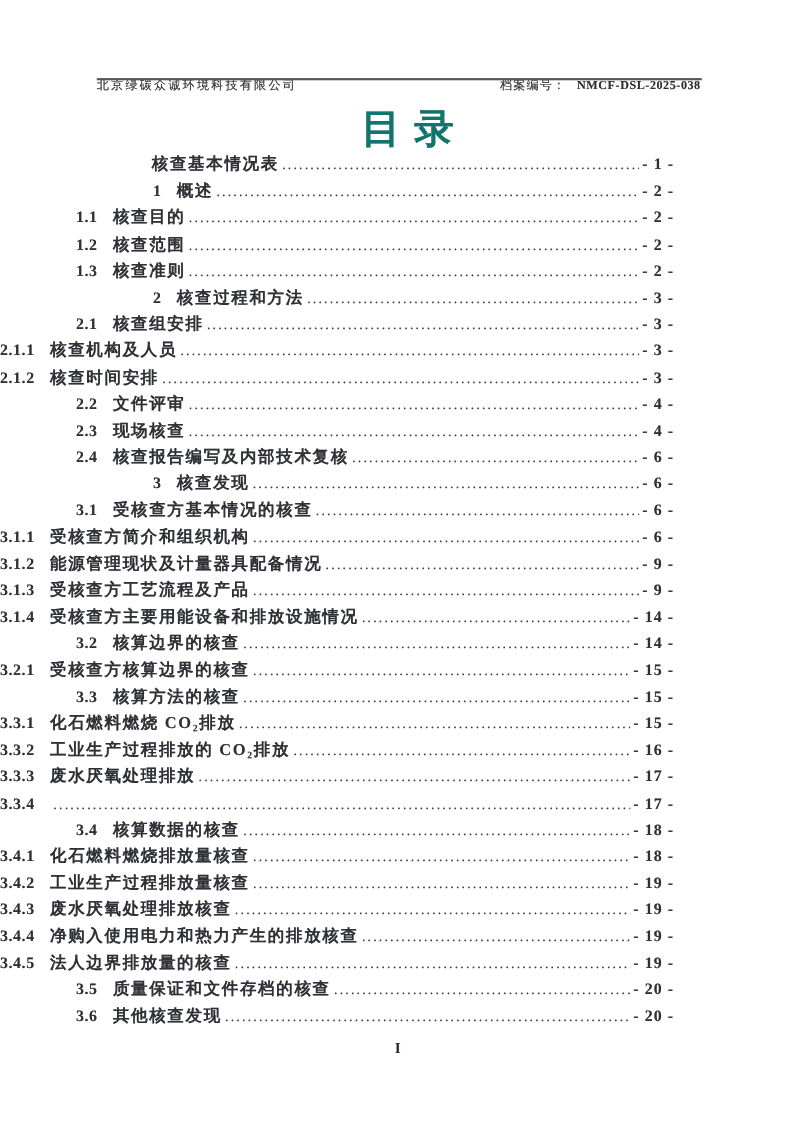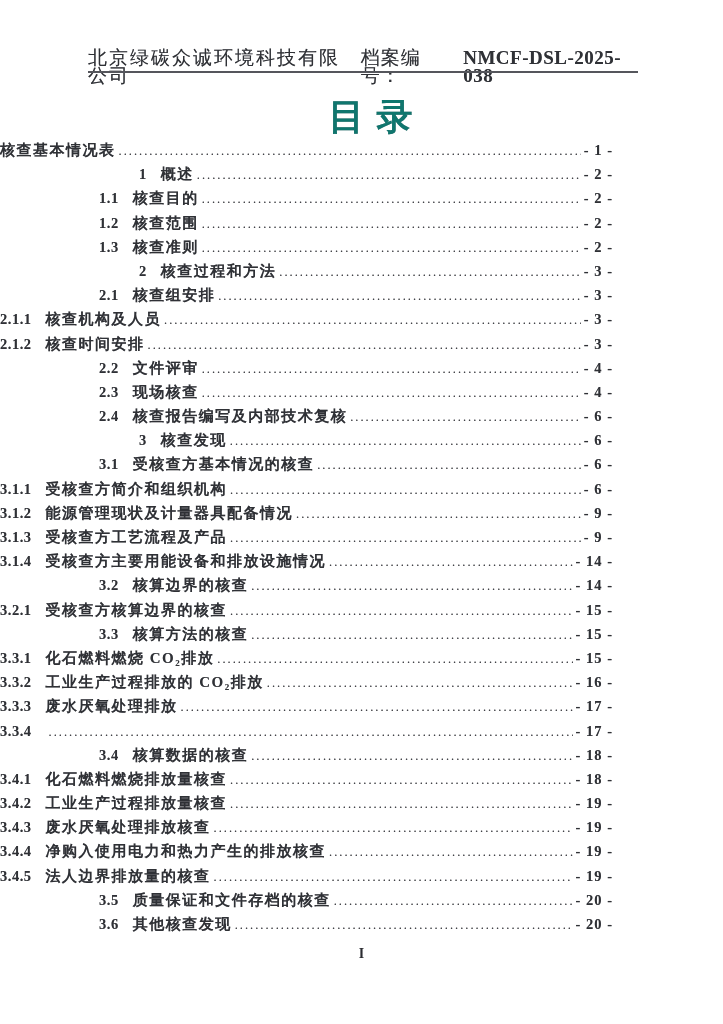--- a/index.html
+++ b/index.html
@@ -9,27 +9,27 @@
     margin: 0 auto;
     background: #ffffff;
     overflow: hidden;
     color: #2f3136;
     font-family: "Liberation Serif", "DejaVu Serif", serif;
   }
   
   .header {
     position: absolute; top: 49px; left: 88px; right: 86px;
     display: flex; justify-content: space-between; align-items: baseline;
-    font-size: 19px; line-height: 18px;
+    font-size: 11px; line-height: 18px;
     text-shadow: 0 0 0.5px rgba(40,40,45,.45);
   }
   .company { letter-spacing: 2px; }
   .archive { display: flex; align-items: baseline; }
   .archive-label { letter-spacing: 1px; margin-right: 10px; }
-  .archive-no { font-weight: 700; letter-spacing: 0.5px; }
+  .archive-no { font-weight: 700; letter-spacing: 0.5px; margin-top: 20px; }
   .header-rule {
     position: absolute; top: 71px; left: 88px; right: 85px;
     height: 2px; background: #55565c;
   }
   
   .doc-title {
     position: absolute; top: 93px; left: 0; width: 100%;
     text-align: center;
     font-size: 36px; font-weight: 700;
     letter-spacing: 12px; text-indent: 12px;
@@ -40,23 +40,23 @@
   
   .toc { position: absolute; top: 138px; left: 0; width: 723px; }
   .toc-row {
     display: flex; align-items: baseline;
     height: 24.2px; line-height: 24.2px;
     padding-right: 110px;
     font-size: 15px; font-weight: 600;
     text-shadow: 0 0 0.5px rgba(40,40,45,.4);
     white-space: nowrap;
   }
-  .lvl0 { }
+  .lvl0 { padding-left: 138px; }
   .lvl1 { padding-left: 139px; }
-  .lvl2 { padding-left: 99px; }
+  .lvl2 { padding-left: 69px; }
   .lvl3 { }
   .toc-num { font-weight: 700; font-size: 14.5px; margin-right: 14px; letter-spacing: 0.5px; }
   .toc-num:empty { display: none; }
   .tight .toc-num { }
   .toc-label { letter-spacing: 1.5px; }
   .toc-leader {
     flex: 1 1 auto; overflow: hidden; white-space: nowrap;
     margin: 0 3px 0 3px; min-width: 10px;
   }
   .toc-leader::before {

